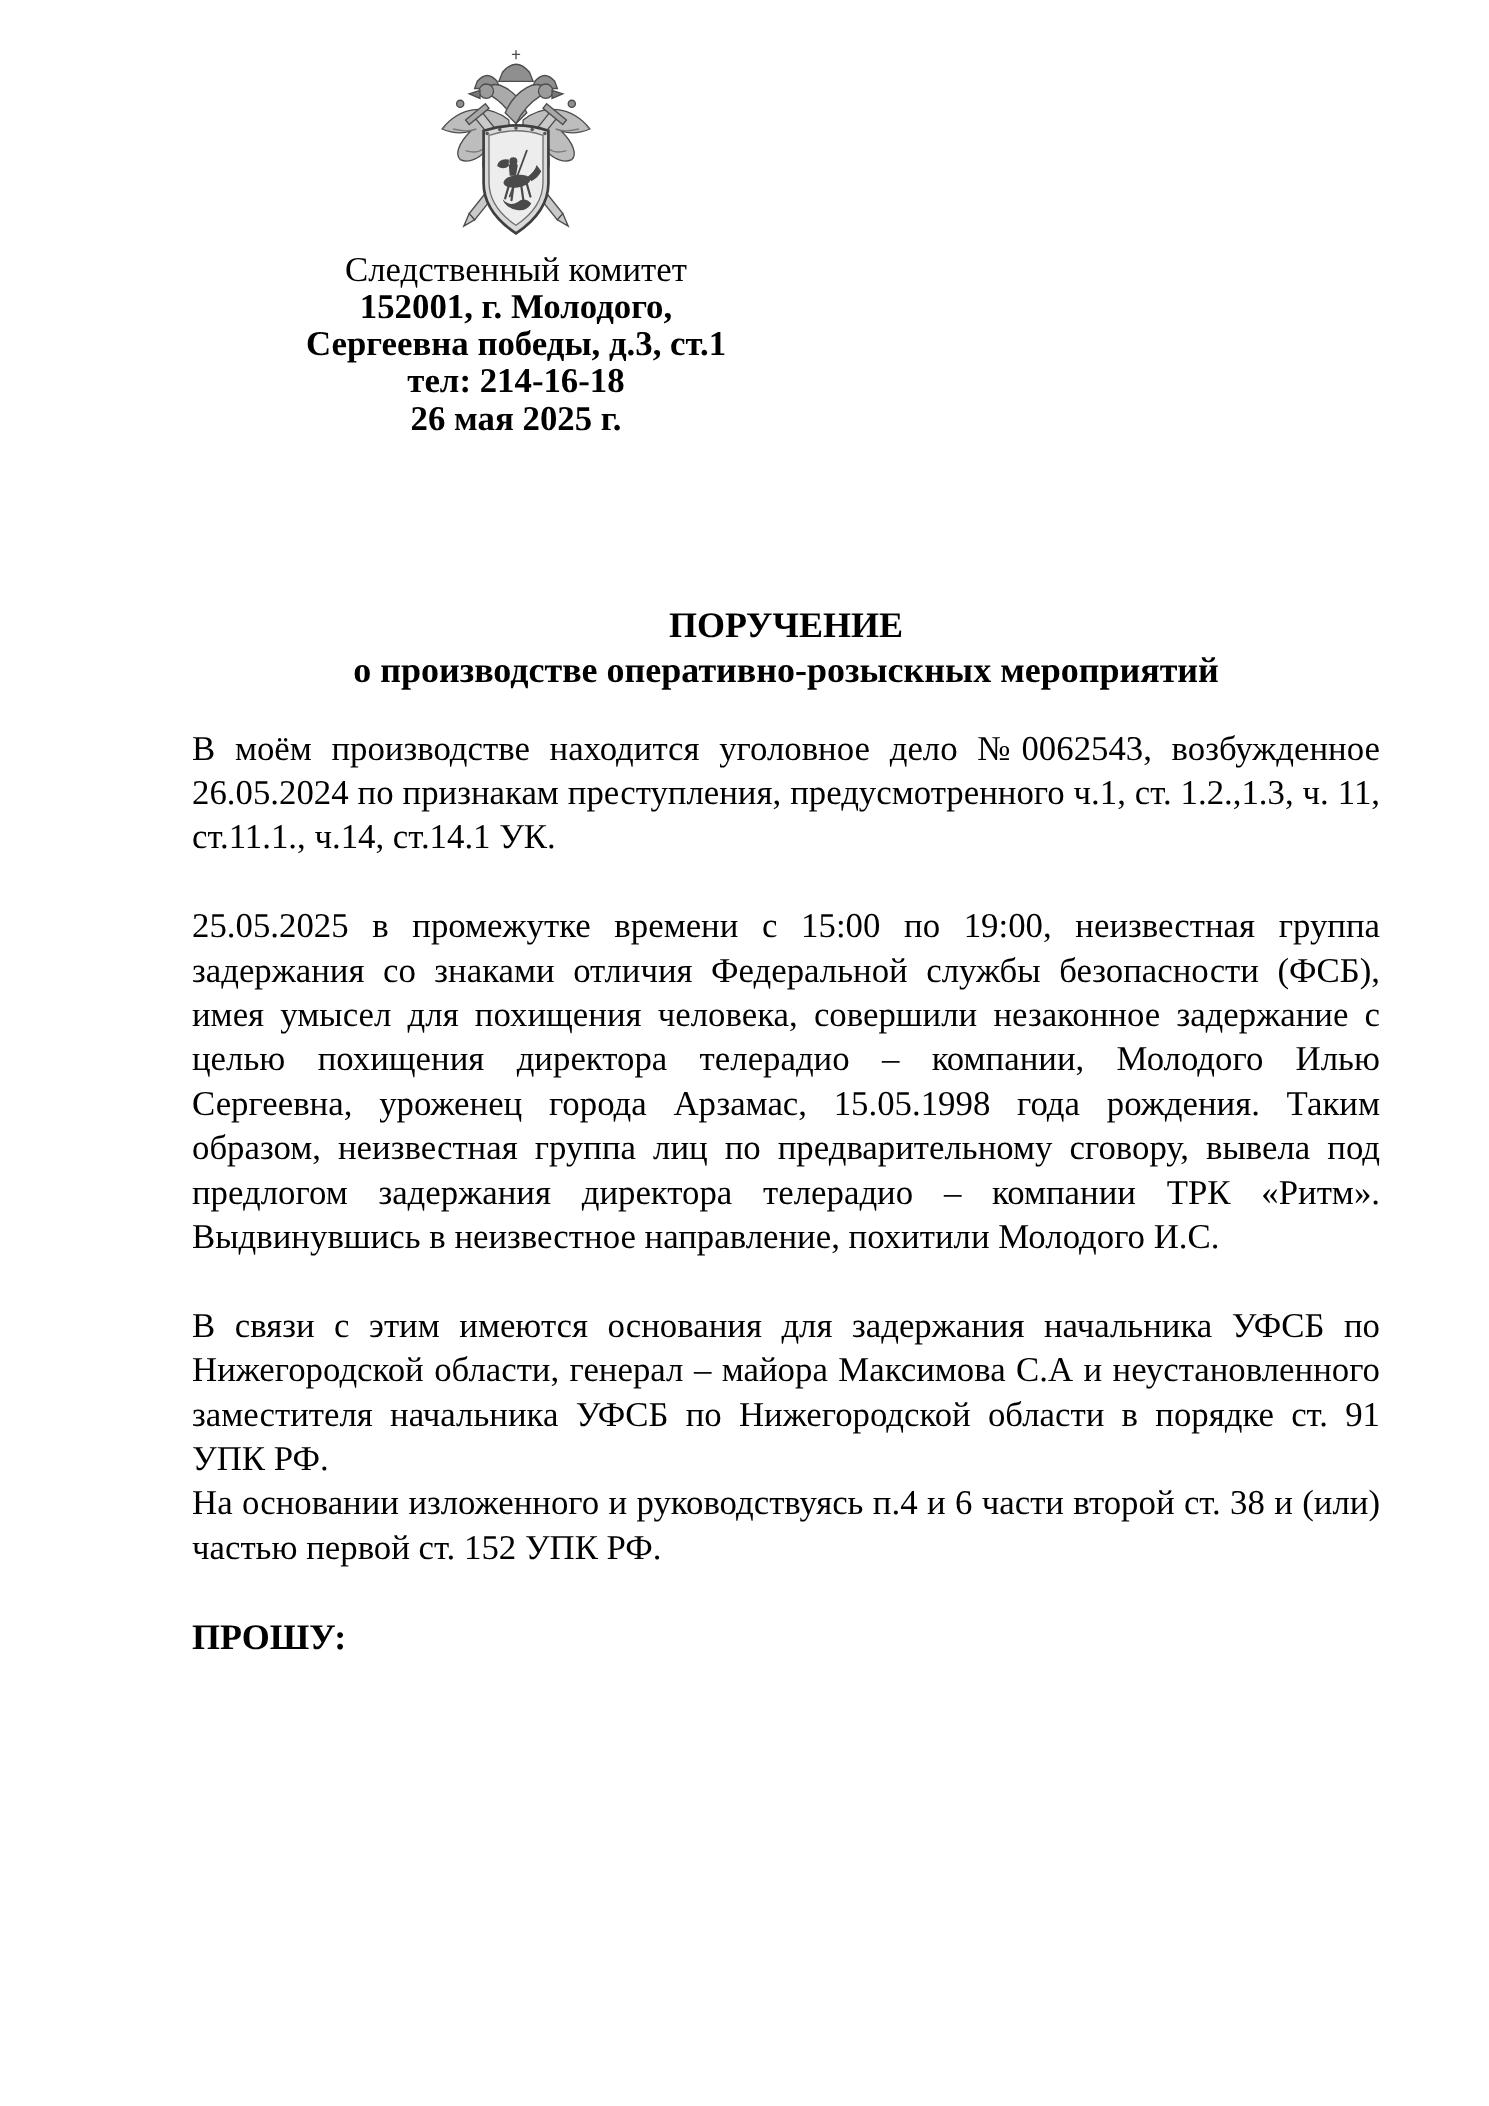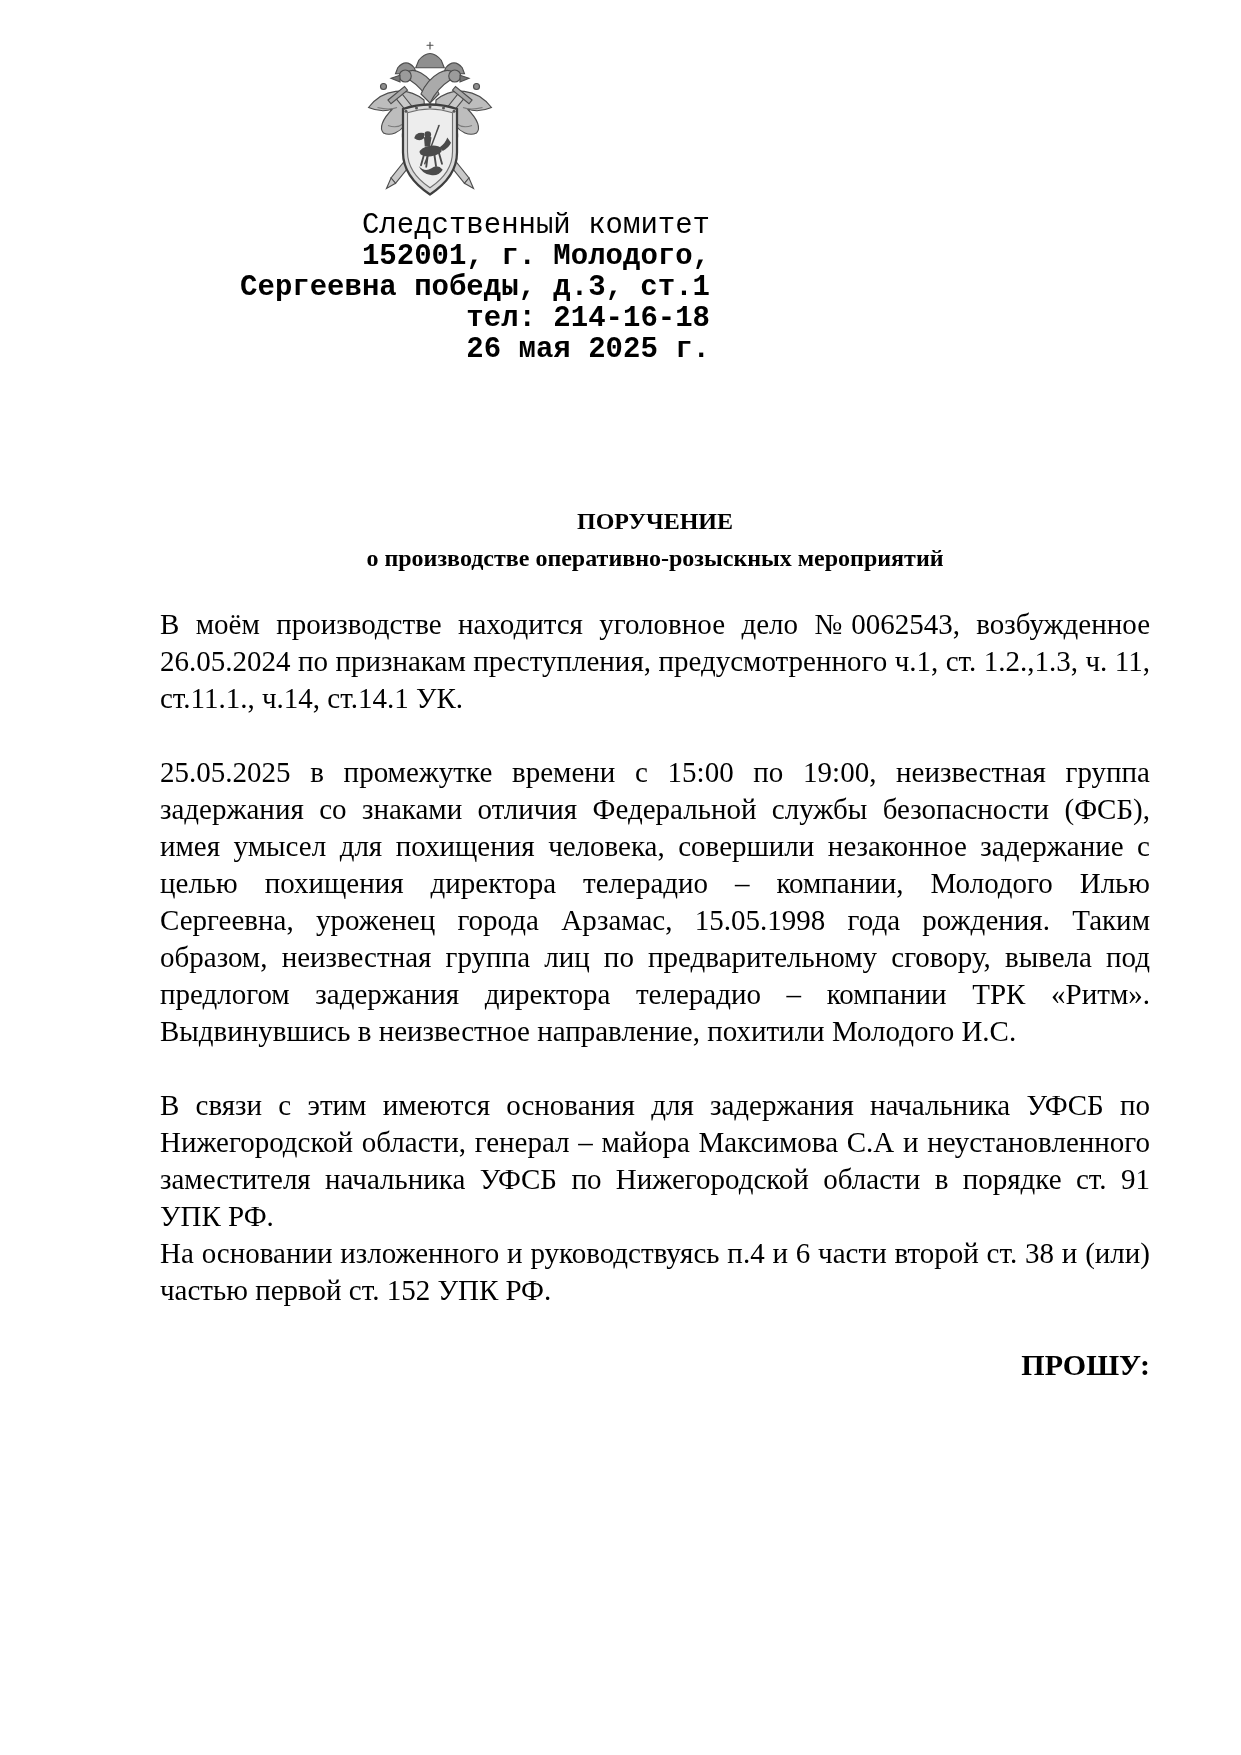--- a/index.html
+++ b/index.html
@@ -15,22 +15,21 @@
     height: 1755px;
     background: #ffffff;
     overflow: hidden;
   }
   
   .letterhead {
     position: absolute;
     left: 150px;
     top: 40px;
     width: 560px;
-    text-align: right;
-    font-family: Liberation Mono, monospace;
+    text-align: center;
   }
   .emblem-wrap {
     width: 100%;
     text-align: center;
     margin-bottom: 6px;
   }
   .emblem-wrap svg { display: inline-block; }
   .h-line {
     font-size: 29px;
     line-height: 31px;
@@ -38,40 +37,40 @@
   }
   .h-line.bold { font-weight: bold; }
   
   .title-block {
     position: absolute;
     left: 160px;
     top: 503px;
     width: 990px;
     text-align: center;
     font-weight: bold;
-    font-size: 24px;
+    font-size: 30px;
     line-height: 37px;
   }
   
   .doc-body {
     position: absolute;
     left: 160px;
     top: 606px;
     width: 990px;
     font-size: 29px;
     line-height: 37px;
   }
   p.para {
     margin: 0 0 37px 0;
     text-align: justify;
     text-align-last: left;
   }
   p.para.no-gap { margin-bottom: 0; margin-top: 11px; }
   .request-heading {
-    text-align: right;
+    text-align: left;
     font-weight: bold;
     font-size: 30px;
     margin: 0 0 66px 0;
   }
 </style>
 </head>
 <body>
 
 <div class="page">
 

